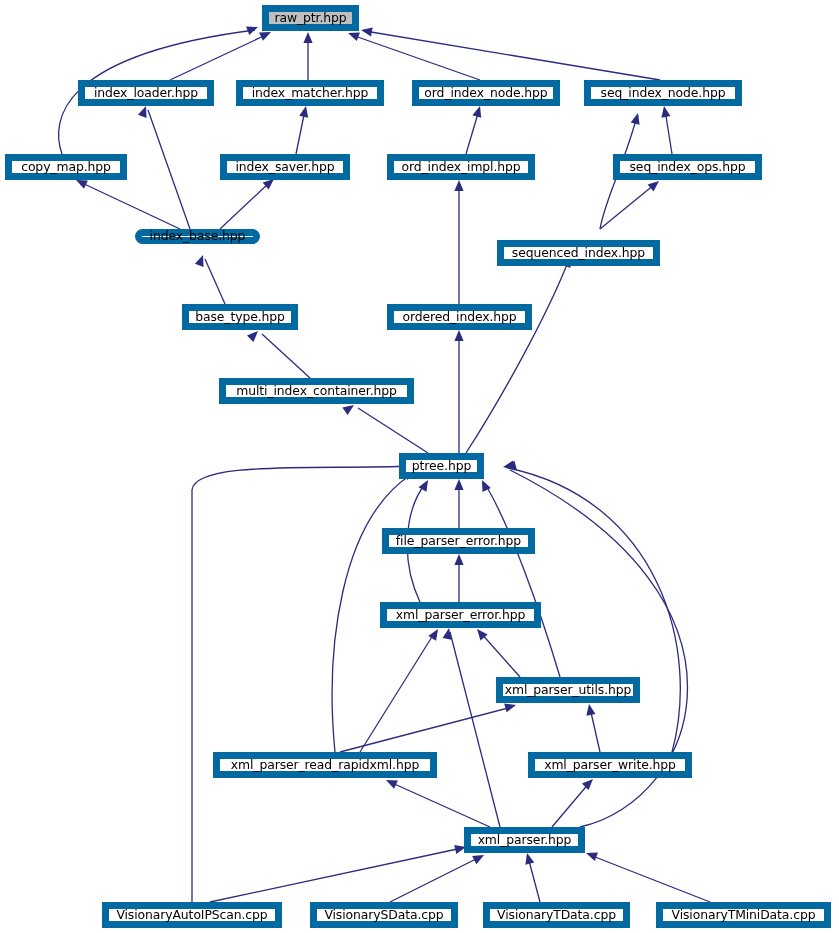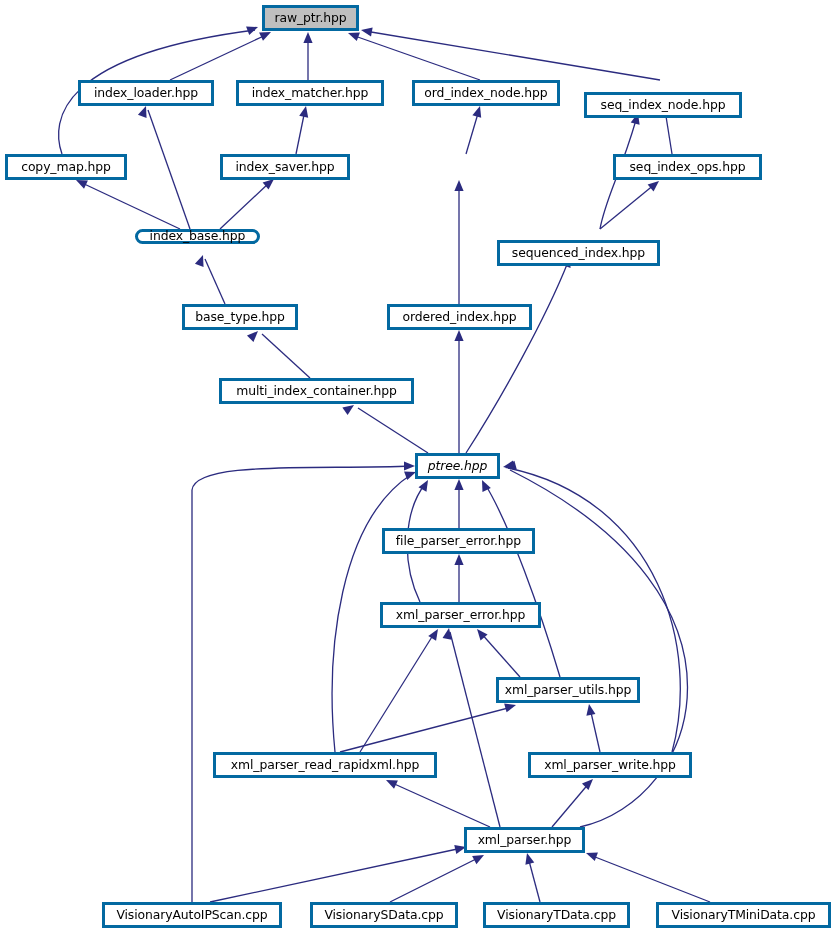--- a/index.html
+++ b/index.html
@@ -18,21 +18,21 @@
   #edges {
     position: absolute;
     left: 0;
     top: 0;
     width: 839px;
     height: 933px;
   }
   .node {
     position: absolute;
     box-sizing: border-box;
-    border: 3px solid #0369a1;
+    border: 7px solid #0369a1;
     background: #ffffff;
     color: #000000;
     font-size: 12.4px;
     line-height: 1;
     display: flex;
     align-items: center;
     justify-content: center;
     white-space: nowrap;
     z-index: 5;
     letter-spacing: -0.1px;
@@ -120,30 +120,31 @@
       <polygon points="484,855 476.4471456673669,864.2257461177959 472.1280072897367,856.1026282634938" fill="#2b2b7f"></polygon>
       <path d="M 540,902 L 528,857" stroke="#2b2b7f" stroke-width="1.3" fill="none"></path>
       <polygon points="527,853 534.2902682970574,862.4346164817081 525.403750695198,864.8157516966513" fill="#2b2b7f"></polygon>
       <path d="M 710,902 L 590,855" stroke="#2b2b7f" stroke-width="1.3" fill="none"></path>
       <polygon points="586,853 597.9099114879431,852.4396355209672 594.7633261693469,861.0848076321975" fill="#2b2b7f"></polygon>
     </svg>
 <div class="node highlight" style="left: 262px; top: 5px; width: 97px; height: 26px;">raw_ptr.hpp</div>
     <div class="node" style="left: 78px; top: 80px; width: 136px; height: 26px;">index_loader.hpp</div>
     <div class="node" style="left: 236px; top: 80px; width: 148px; height: 26px;">index_matcher.hpp</div>
     <div class="node" style="left: 412px; top: 80px; width: 148px; height: 26px;">ord_index_node.hpp</div>
-    <div class="node" style="left: 584px; top: 92px; width: 158px; height: 26px;">seq_index_node.hpp</div>
+    <div class="node" style="left: 584px; top: 80px; width: 158px; height: 26px;">seq_index_node.hpp</div>
     <div class="node" style="left: 5px; top: 154px; width: 122px; height: 26px;">copy_map.hpp</div>
     <div class="node" style="left: 220px; top: 154px; width: 130px; height: 26px;">index_saver.hpp</div>
+    <div class="node" style="left: 387px; top: 154px; width: 148px; height: 26px;">ord_index_impl.hpp</div>
     <div class="node" style="left: 613px; top: 154px; width: 149px; height: 26px;">seq_index_ops.hpp</div>
     <div class="node" style="left: 135px; top: 229px; width: 125px; height: 15px; border-radius: 12px;">index_base.hpp</div>
     <div class="node" style="left: 497px; top: 240px; width: 163px; height: 26px;">sequenced_index.hpp</div>
     <div class="node" style="left: 182px; top: 304px; width: 116px; height: 26px;">base_type.hpp</div>
     <div class="node" style="left: 387px; top: 304px; width: 145px; height: 26px;">ordered_index.hpp</div>
     <div class="node" style="left: 219px; top: 378px; width: 195px; height: 26px;">multi_index_container.hpp</div>
-    <div class="node" style="left: 415px; top: 453px; width: 85px; height: 26px; font-style: italic;">ptree.hpp</div>
+    <div class="node" style="left: 399px; top: 453px; width: 85px; height: 26px;">ptree.hpp</div>
     <div class="node" style="left: 382px; top: 528px; width: 153px; height: 26px;">file_parser_error.hpp</div>
     <div class="node" style="left: 380px; top: 602px; width: 161px; height: 26px;">xml_parser_error.hpp</div>
     <div class="node" style="left: 496px; top: 677px; width: 144px; height: 26px;">xml_parser_utils.hpp</div>
     <div class="node" style="left: 213px; top: 752px; width: 224px; height: 26px;">xml_parser_read_rapidxml.hpp</div>
     <div class="node" style="left: 528px; top: 752px; width: 164px; height: 26px;">xml_parser_write.hpp</div>
     <div class="node" style="left: 464px; top: 827px; width: 121px; height: 26px;">xml_parser.hpp</div>
     <div class="node" style="left: 102px; top: 902px; width: 180px; height: 26px;">VisionaryAutoIPScan.cpp</div>
     <div class="node" style="left: 310px; top: 902px; width: 148px; height: 26px;">VisionarySData.cpp</div>
     <div class="node" style="left: 483px; top: 902px; width: 147px; height: 26px;">VisionaryTData.cpp</div>
     <div class="node" style="left: 656px; top: 902px; width: 175px; height: 26px;">VisionaryTMiniData.cpp</div>

